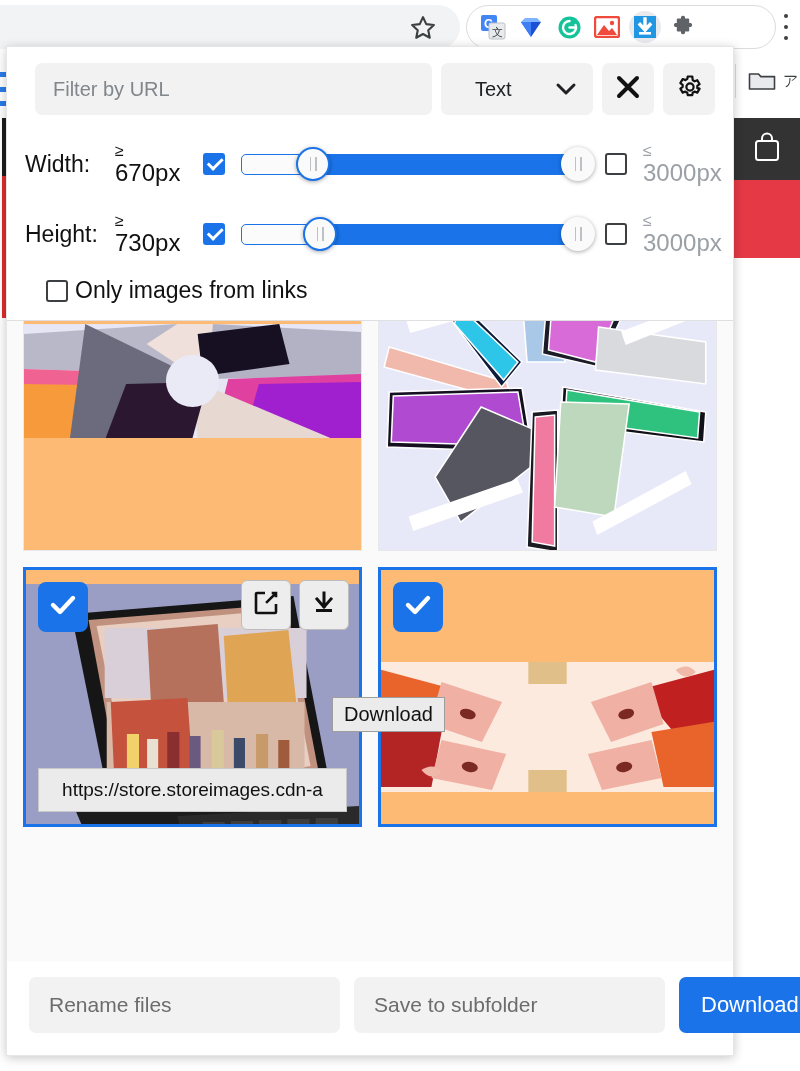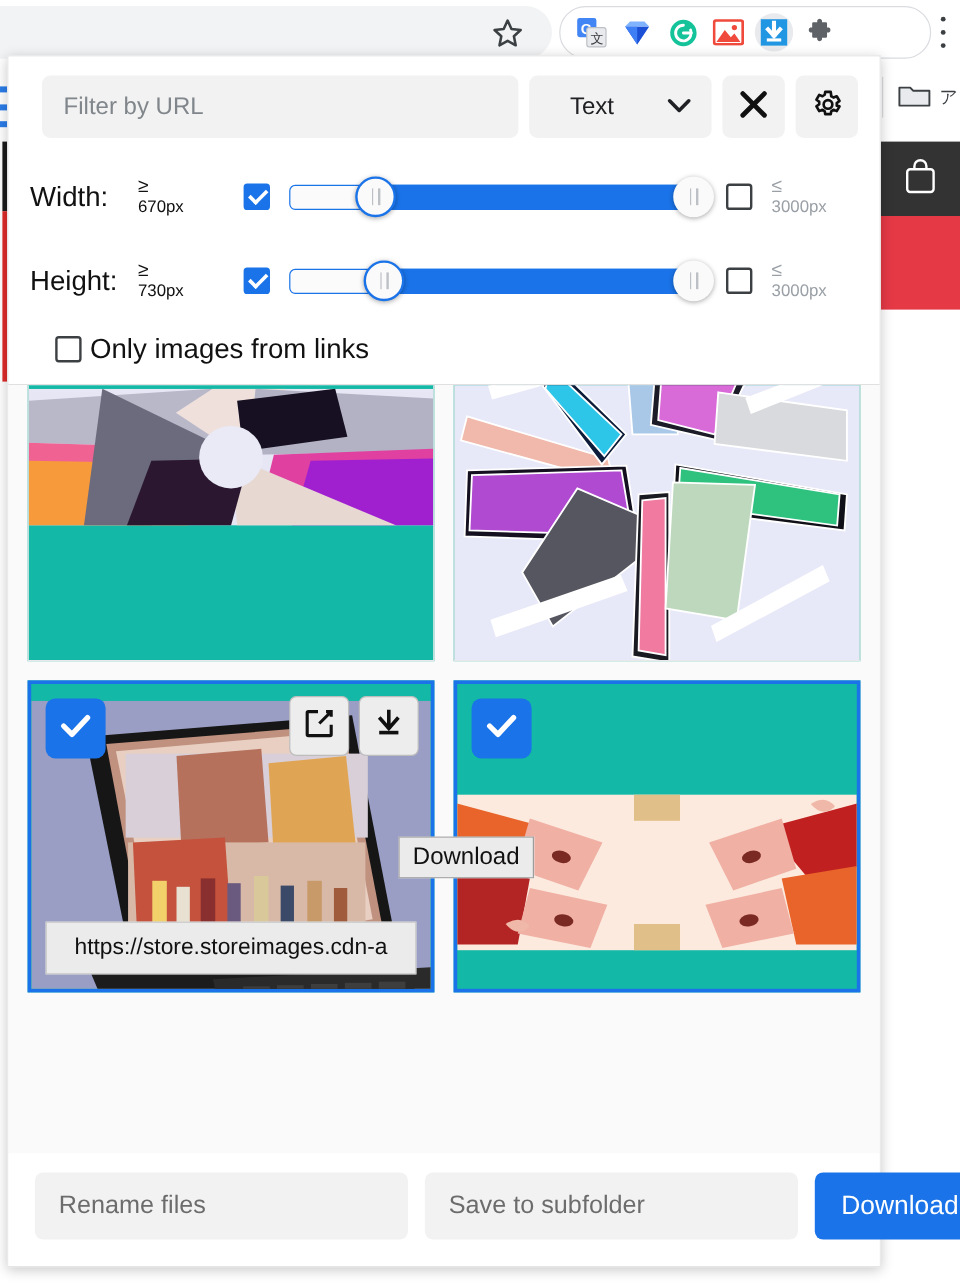--- a/index.html
+++ b/index.html
@@ -99,21 +99,21 @@
   .sliders { padding: 6px 18px 0 18px; }
   .slider-row { display: flex; align-items: center; height: 70px; }
   .slider-label {
     width: 90px; font-size: 23px; color: #111111; flex: 0 0 90px;
   }
   .minmax {
     width: 72px; flex: 0 0 72px; display: flex; flex-direction: column;
     line-height: 1.05;
   }
   .minmax .op { font-size: 16px; color: #111111; }
-  .minmax .val { font-size: 14px; color: #111111; }
+  .minmax .val { font-size: 24px; color: #111111; }
   .minmax.dim .op, .minmax.dim .val { color: #9aa0a6; }
   .cb {
     width: 22px; height: 22px; flex: 0 0 22px; border: 2px solid #3c4043;
     border-radius: 3px; cursor: pointer; margin: 0 16px;
     display: flex; align-items: center; justify-content: center;
     background: #ffffff;
   }
   .cb.checked { background: #1a73e8; border-color: #1a73e8; }
   .cb.checked::after {
     content: ""; width: 6px; height: 12px; border: solid #ffffff;
@@ -148,21 +148,21 @@
   
   .grid-scroll {
     flex: 1 1 auto; background: #fafafa; padding: 0 16px;
     overflow: hidden; position: relative;
   }
   .grid {
     display: grid; grid-template-columns: 1fr 1fr; gap: 16px;
     margin-top: -30px;
   }
   .tile {
-    position: relative; background: #14b8a6; border: 1px solid #e8e8e8;
+    position: relative; background: #fdba74; border: 1px solid #e8e8e8;
     height: 260px; overflow: hidden; cursor: pointer;
   }
   .tile.selected { border: 3px solid #1a73e8; }
   .tile-img { position: absolute; left: 0; width: 100%; }
 
   .tile-check {
     position: absolute; left: 12px; top: 12px; width: 50px; height: 50px;
     background: #1a73e8; border-radius: 8px; z-index: 6; cursor: pointer;
     display: flex; align-items: center; justify-content: center;
   }

